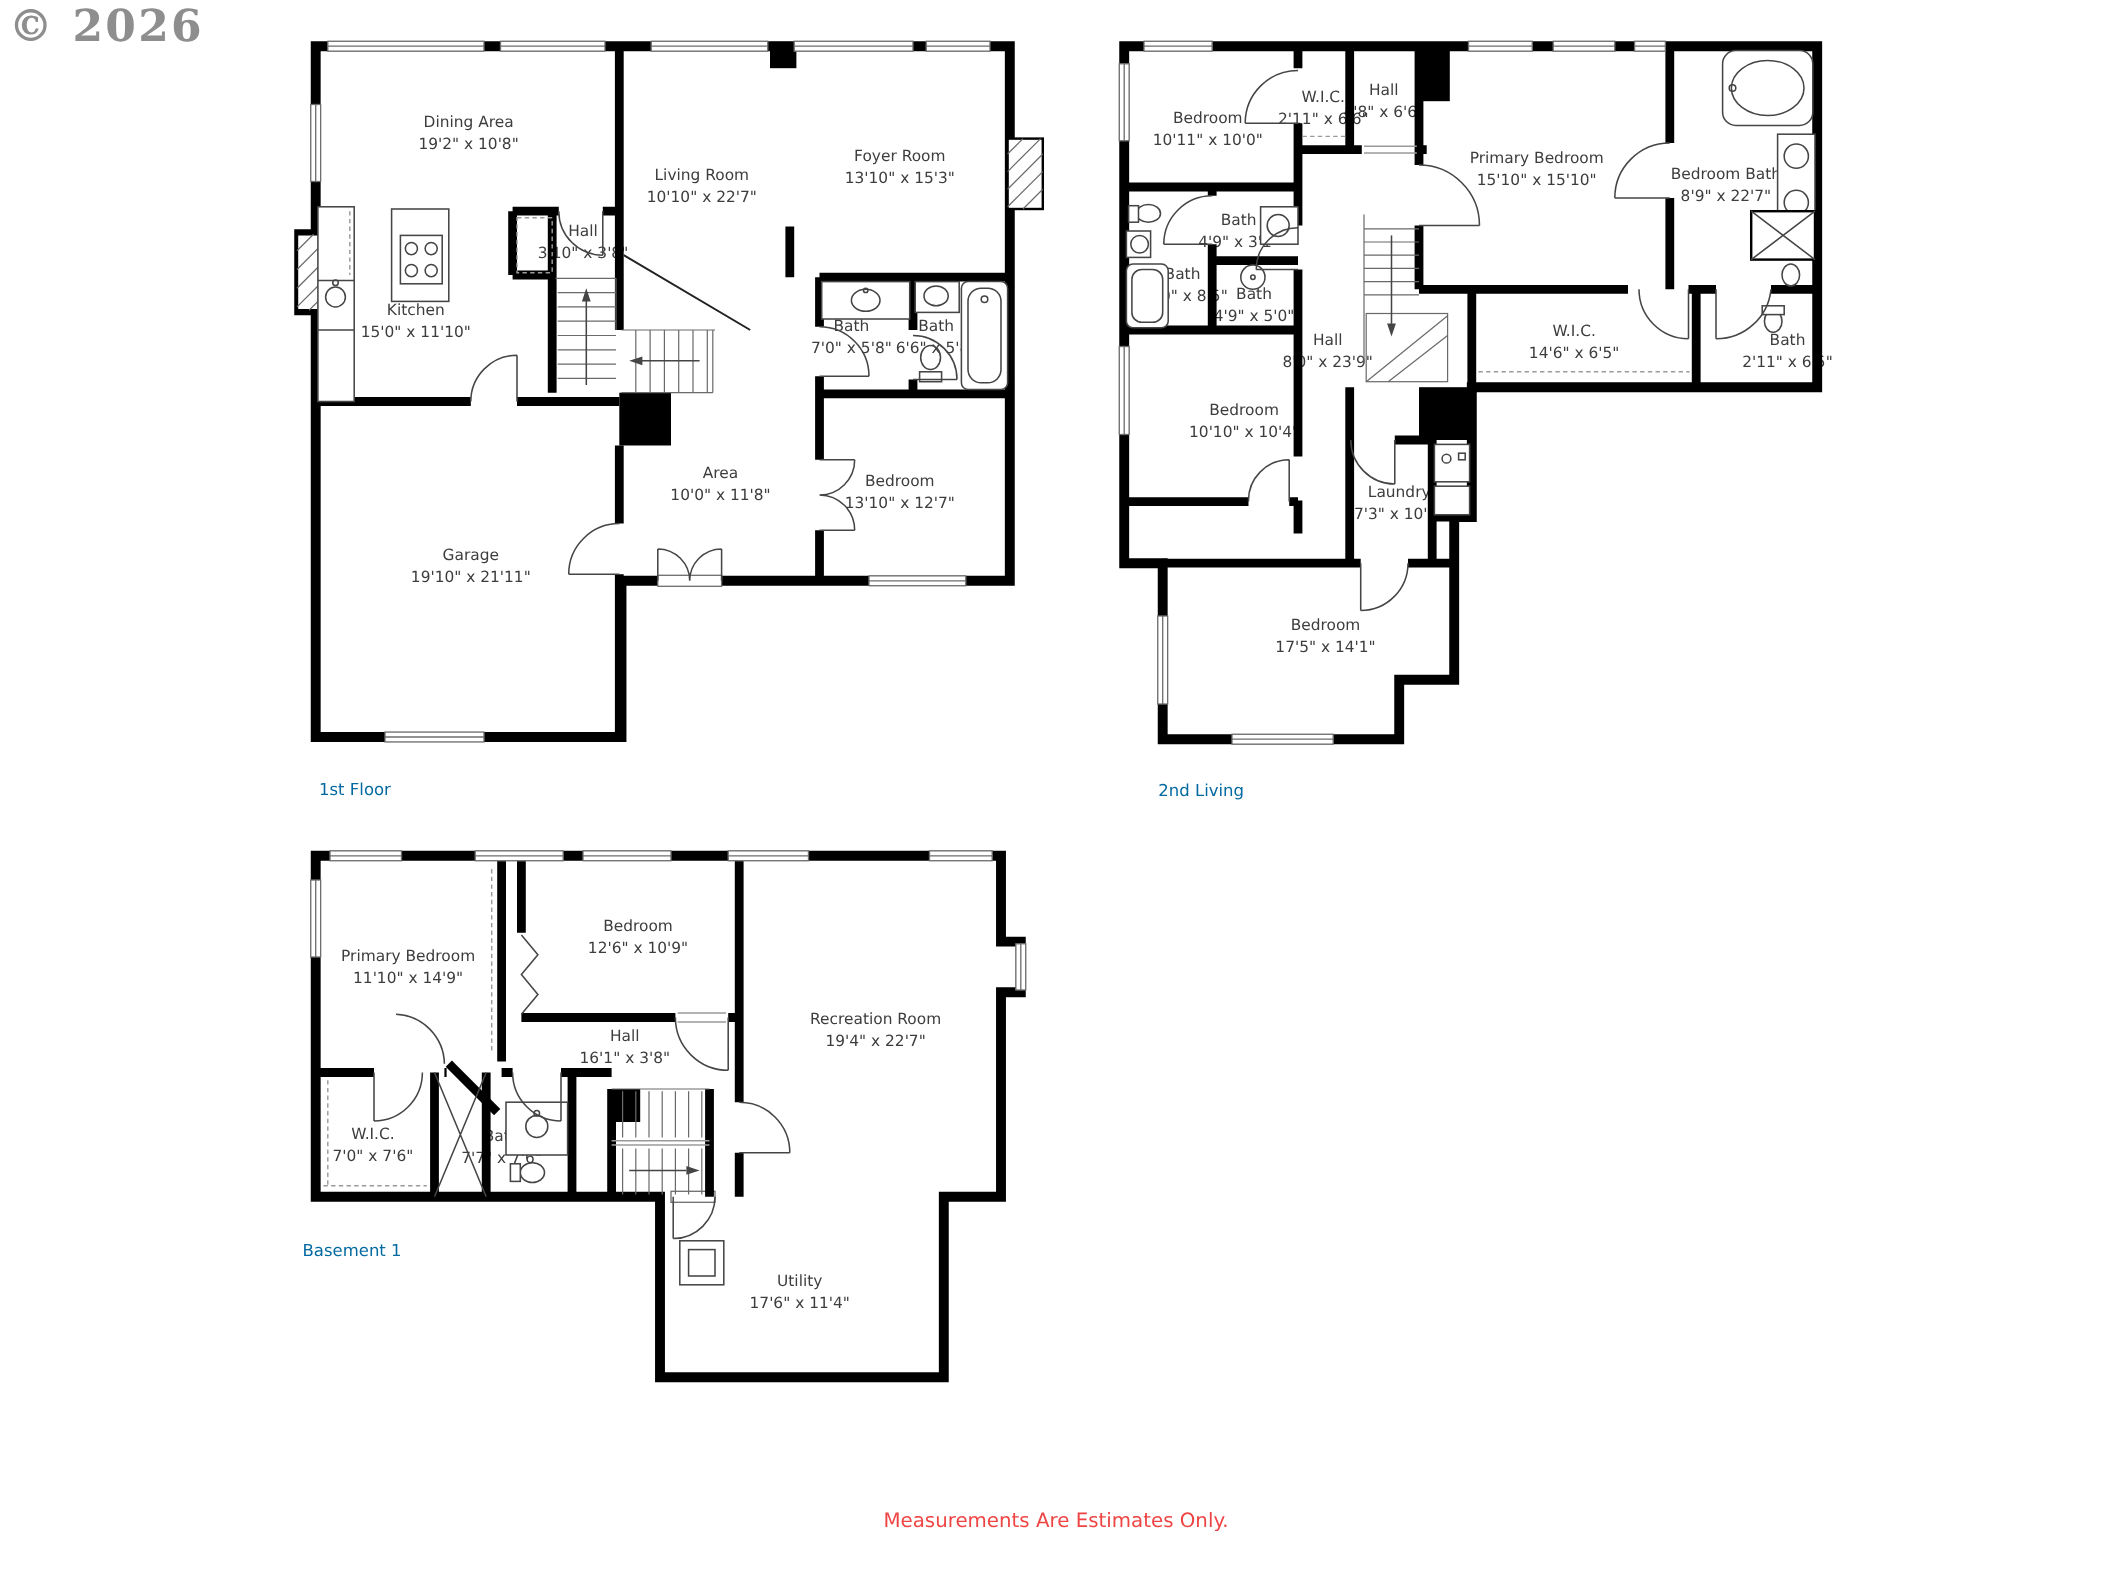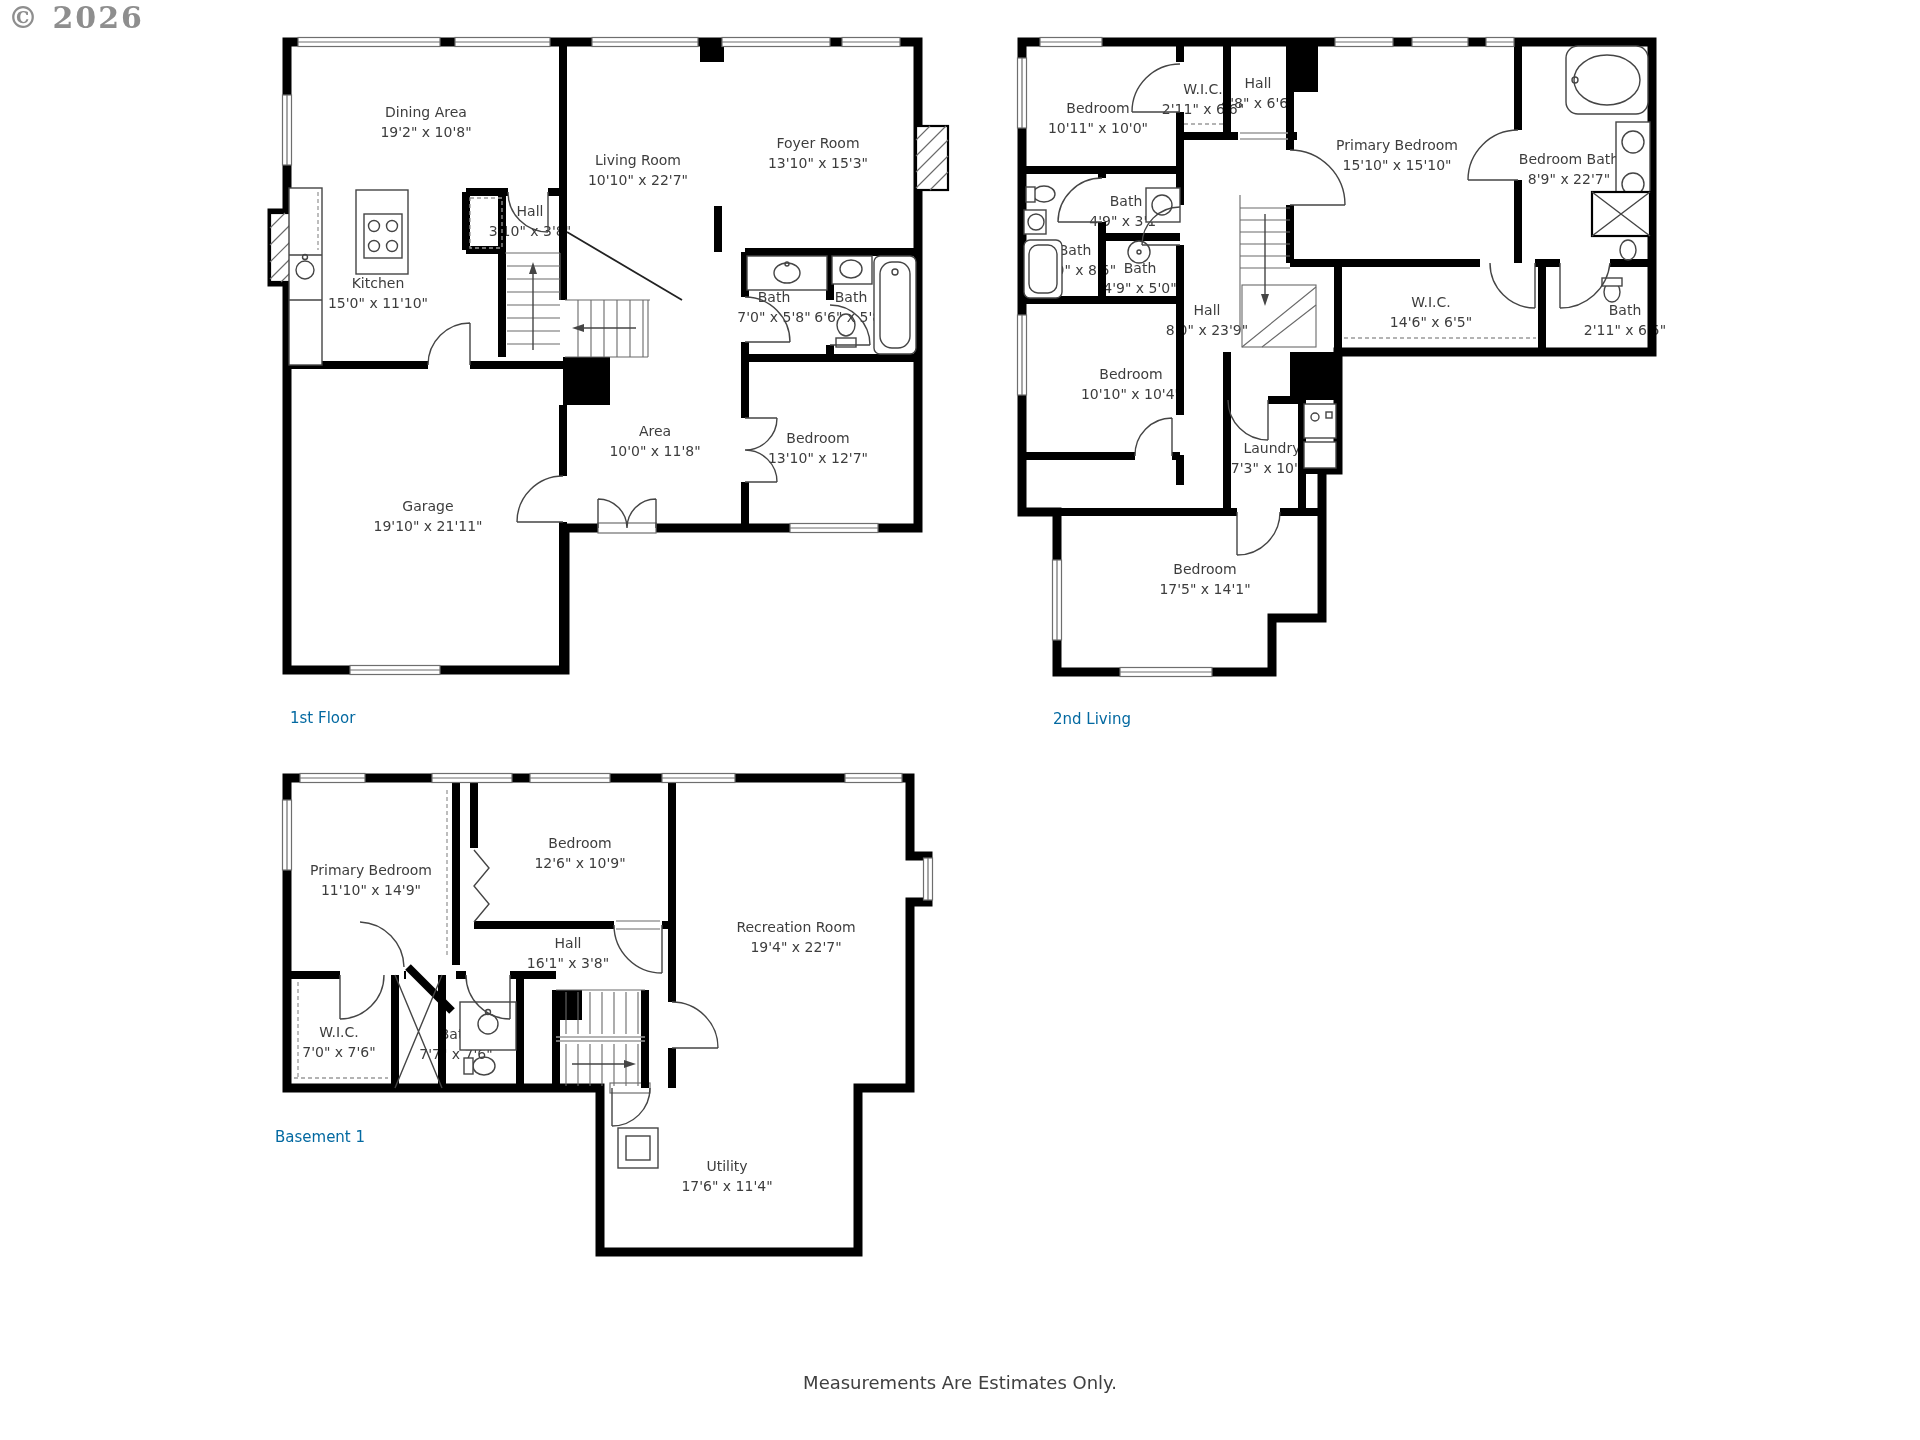--- a/index.html
+++ b/index.html
@@ -1,25 +1,25 @@
 <!DOCTYPE html>
 <html><head>
 <meta charset="utf-8">
 <style>
   html,body{margin:0;padding:0}
   body{width:1920px;height:1440px;position:relative;background:#fff;overflow:hidden;
        font-family:"DejaVu Sans",sans-serif}
   .wm{position:absolute;left:8px;top:0px;font-family:"DejaVu Serif",serif;font-weight:bold;
-      font-size:30px;color:#8e8e8e;letter-spacing:2px;z-index:3}
+      font-size:40px;color:#8e8e8e;letter-spacing:2px;z-index:3}
   .plan{position:absolute;left:0;top:0;z-index:2;pointer-events:none}
   .lbl{position:absolute;transform:translate(-50%,-50%);text-align:center;white-space:nowrap;
        font-size:14px;line-height:19.5px;color:#3d3d3d;z-index:1}
   .ft{position:absolute;font-size:15px;color:#0369a1;z-index:1;white-space:nowrap}
   .footer{position:absolute;left:0;top:1372px;width:100%;text-align:center;font-size:18px;
-          color:#404040;z-index:1}
+          color:#ef4444;z-index:1}
   
   .w{fill:none;stroke:#000;stroke-width:9;stroke-linecap:square}
   .v{fill:none;stroke:#000;stroke-width:8;stroke-linecap:butt}
   .t{fill:none;stroke:#454545;stroke-width:1.4}
   .tf{fill:#fff;stroke:#454545;stroke-width:1.4}
   .s{fill:none;stroke:#6a6a6a;stroke-width:1.1}
   .g{fill:none;stroke:#9a9a9a;stroke-width:1.4}
   .d{fill:none;stroke:#9a9a9a;stroke-width:1.3;stroke-dasharray:4 3}
   .wf{fill:#fff;stroke:#6e6e6e;stroke-width:1.2}
   .wl{fill:none;stroke:#6e6e6e;stroke-width:1.2}

